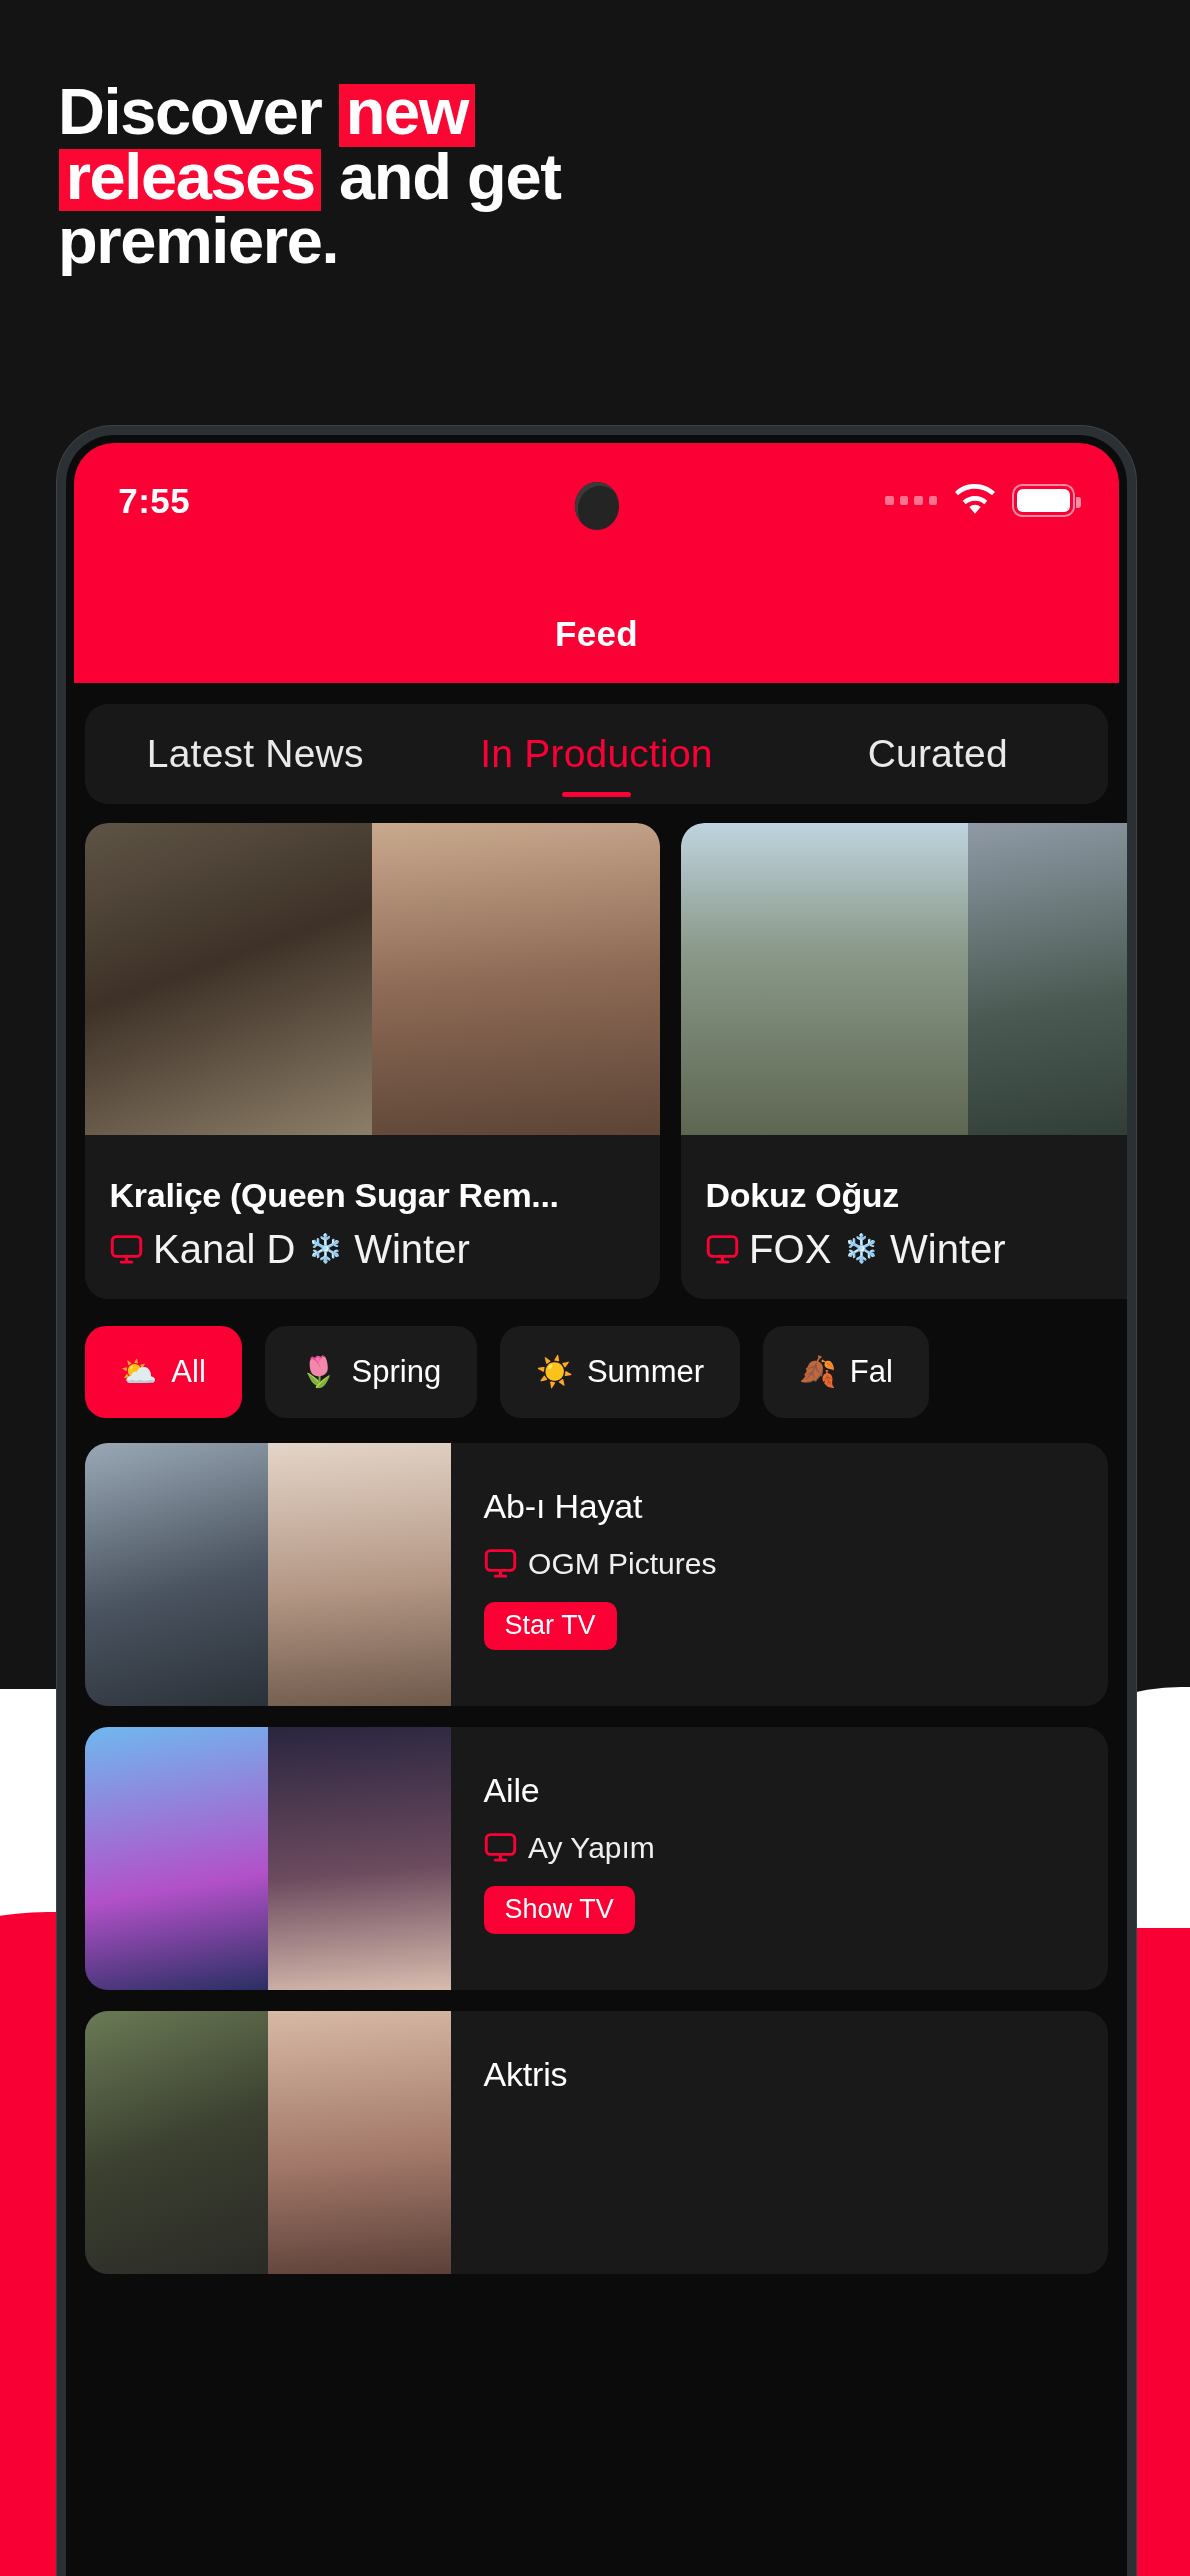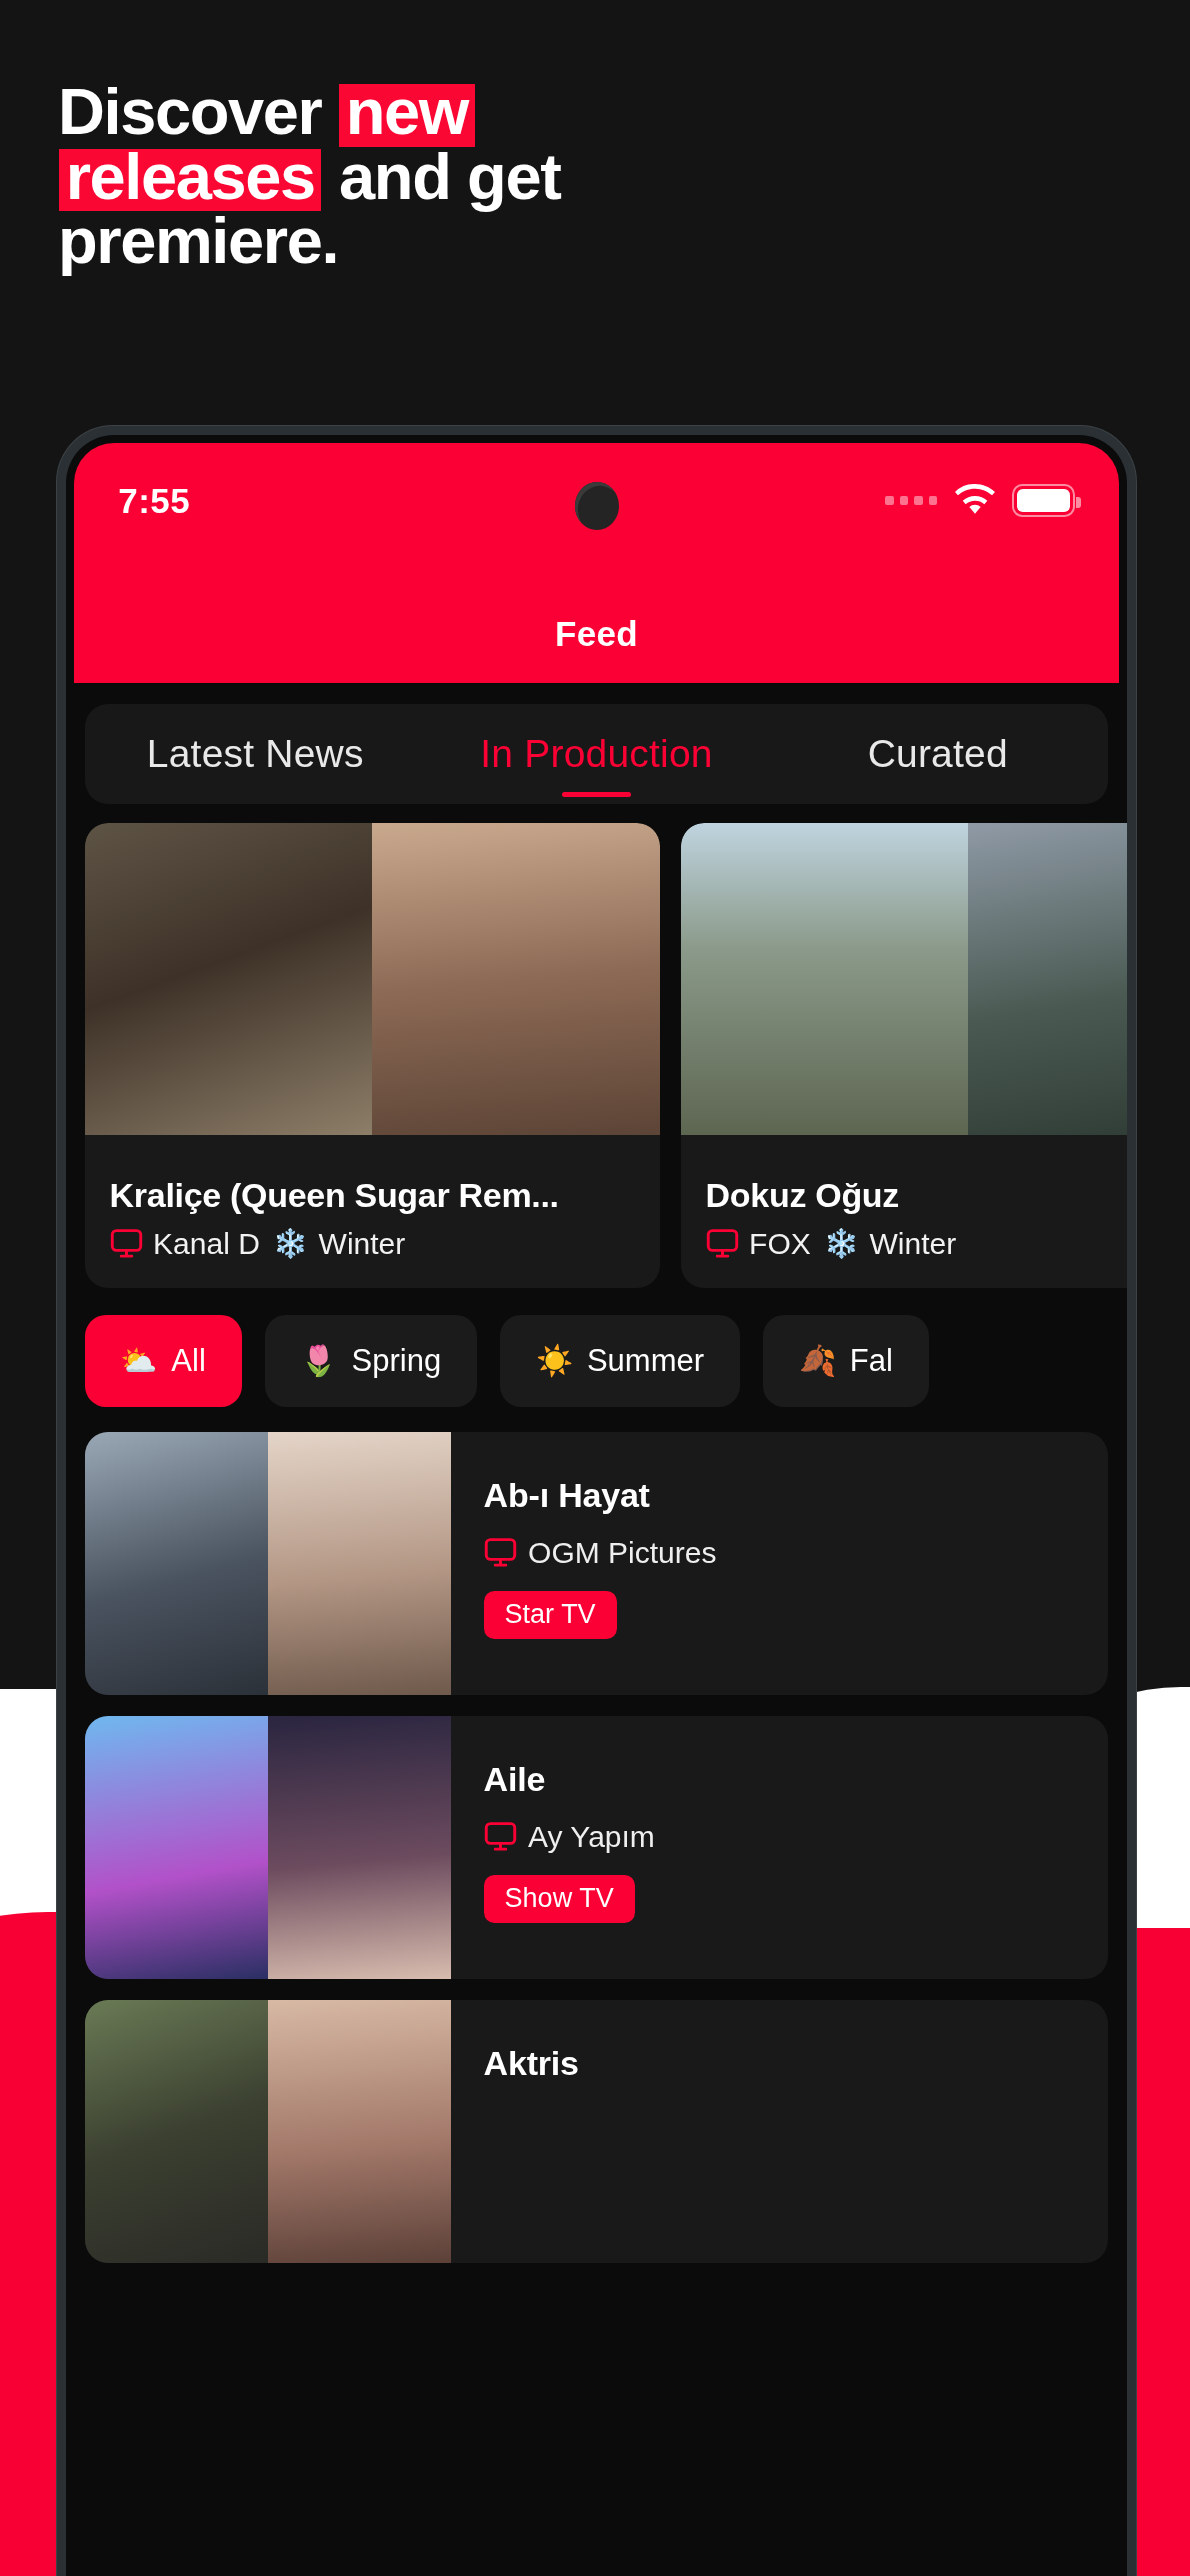--- a/index.html
+++ b/index.html
@@ -133,21 +133,21 @@
     height:312px; display:flex; border-radius:23px 23px 0 0; overflow:hidden;
   }
   .ccard .thumb .half{ flex:1; }
   .ccard-body{ padding:21px 25px 0 25px; }
   .ccard-title{
     color:#fff; font-size:34px; font-weight:bold; white-space:nowrap;
     overflow:hidden; letter-spacing:-0.3px;margin-top:20px;
   }
   .meta-row{ display:flex; align-items:center; gap:13.4px; margin-top:11.5px; }
   .meta-item{ display:flex; align-items:center; gap:10.5px; }
-  .meta-text{ color:#f2f2f2; font-size:30px; }
+  .meta-text{ color:#f2f2f2; font-size:40px; }
   .tv-ic{ width:33px; height:29px; }
   .emoji{ font-size:28px; line-height:1; }
 
   
   .chips{ display:flex; gap:23px; margin-top:27px; }
   .chip{
     background:#1b1b1b; border-radius:21px; height:92px;
     display:flex; align-items:center; justify-content:center; gap:13.4px;
     padding:0 36px; color:#fff; font-size:31px; white-space:nowrap;
     flex:0 0 auto;
@@ -157,21 +157,21 @@
 
   
   .list{ margin-top:25px; display:flex; flex-direction:column; gap:21px; }
   .lrow{
     background:#191919; border-radius:23px; height:263px;
     display:flex; overflow:hidden;
   }
   .lrow .lthumb{ flex:0 0 366px; display:flex; }
   .lrow .lthumb .half{ flex:1; }
   .lbody{ flex:1; padding:44px 0 0 33px; }
-  .ltitle{ color:#fff; font-size:34px; font-weight:bold; letter-spacing:-0.2px; }
+  .ltitle{ color:#fff; font-size:34px; font-weight:normal; letter-spacing:-0.2px; }
   .lmeta{ display:flex; align-items:center; gap:11.5px; margin-top:21px; }
   .lmeta .meta-text{ font-size:30px; color:#efefef; }
   .badge{
     display:inline-block; margin-top:21px; background:#FB0034; color:#fff;
     font-size:27px; padding:8.6px 21px; border-radius:10.5px;
   }
 
   
   .ph{ width:100%; height:100%; }
   .ph-a{ background:linear-gradient(160deg,#5e5445 0%,#3e3228 45%,#8d7e68 100%); }

